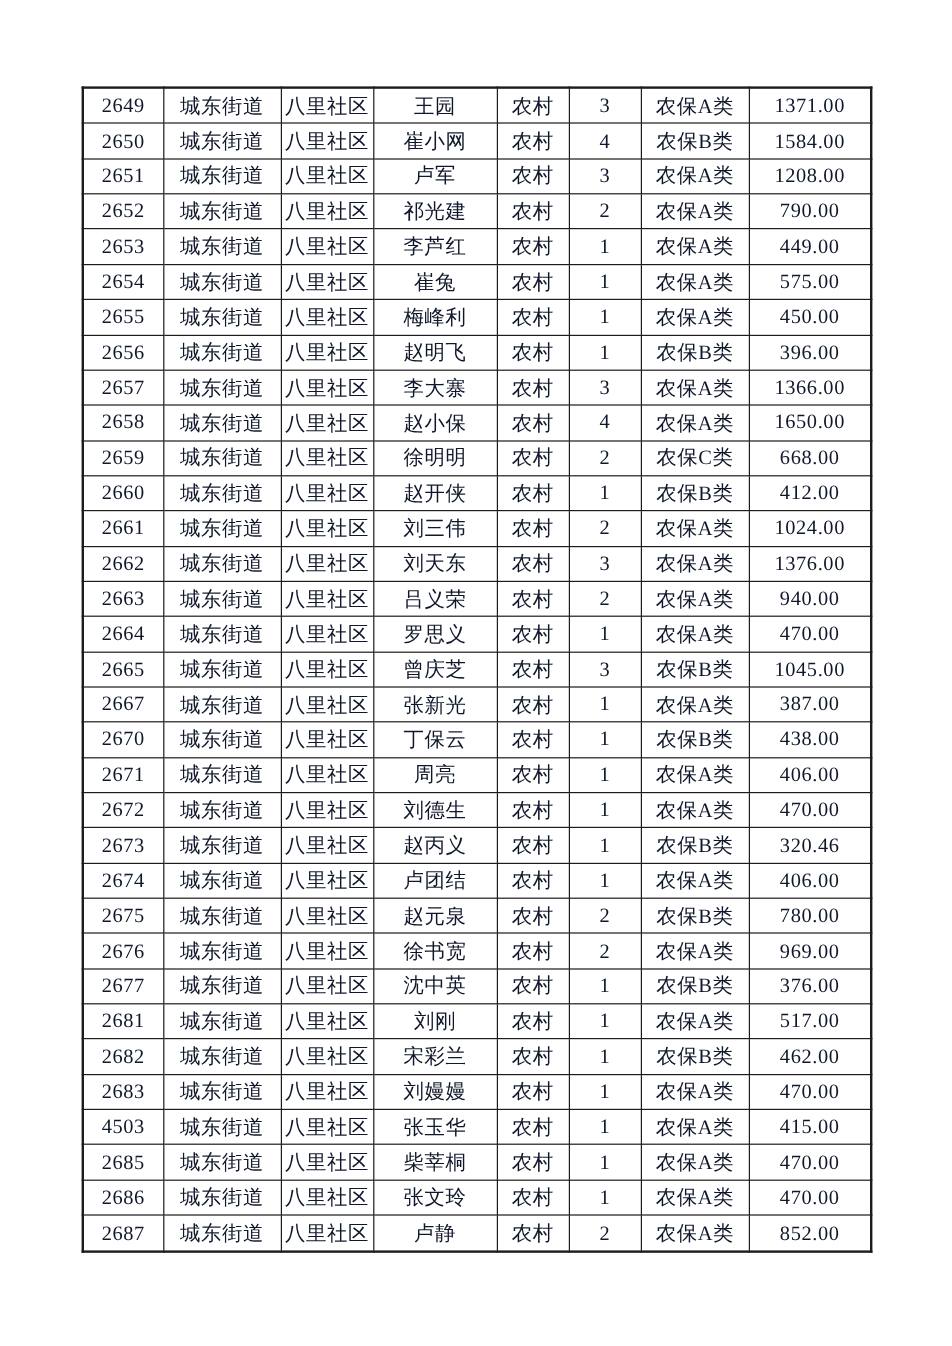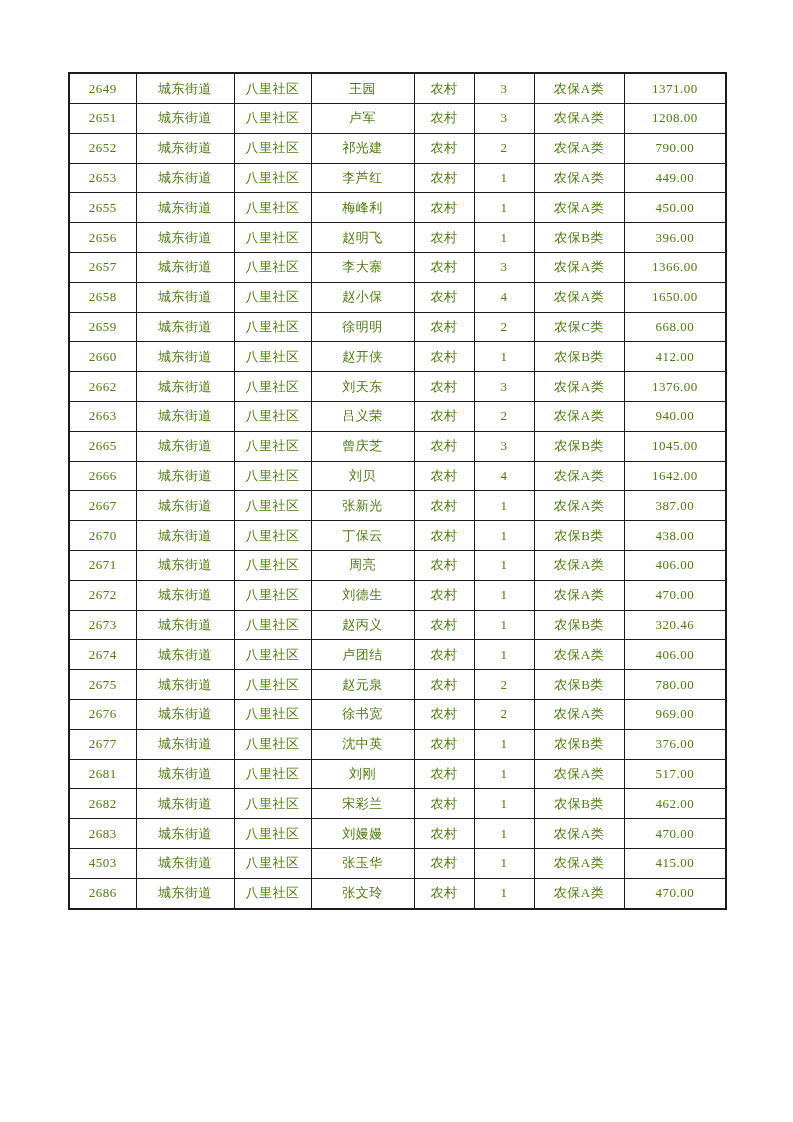--- a/index.html
+++ b/index.html
@@ -13,26 +13,26 @@
     height: 1122px;
     background: #ffffff;
     overflow: hidden;
     font-family: "Liberation Serif", "DejaVu Serif", serif;
   }
   table.roster {
     position: absolute;
     left: 68px;
     top: 72px;
     width: 657px;
-    height: 838px;
+    height: 972px;
     border-collapse: collapse;
     table-layout: fixed;
     border: 2px solid #1c1c1c;
-    font-size: 13px;
-    color: #4d7c0f;
+    font-size: 17px;
+    color: #0f172a;
   }
   table.roster td {
     border: 1px solid #1c1c1c;
     text-align: center;
     vertical-align: middle;
     padding: 0;
     overflow: hidden;
     white-space: nowrap;
     letter-spacing: 0.5px;
   }
@@ -57,20 +57,30 @@
           <td>2649</td>
           <td>城东街道</td>
           <td>八里社区</td>
           <td>王园</td>
           <td>农村</td>
           <td>3</td>
           <td>农保A类</td>
           <td>1371.00</td>
         </tr>
         <tr>
+          <td>2650</td>
+          <td>城东街道</td>
+          <td>八里社区</td>
+          <td>崔小网</td>
+          <td>农村</td>
+          <td>4</td>
+          <td>农保B类</td>
+          <td>1584.00</td>
+        </tr>
+        <tr>
           <td>2651</td>
           <td>城东街道</td>
           <td>八里社区</td>
           <td>卢军</td>
           <td>农村</td>
           <td>3</td>
           <td>农保A类</td>
           <td>1208.00</td>
         </tr>
         <tr>
@@ -85,20 +95,30 @@
         </tr>
         <tr>
           <td>2653</td>
           <td>城东街道</td>
           <td>八里社区</td>
           <td>李芦红</td>
           <td>农村</td>
           <td>1</td>
           <td>农保A类</td>
           <td>449.00</td>
+        </tr>
+        <tr>
+          <td>2654</td>
+          <td>城东街道</td>
+          <td>八里社区</td>
+          <td>崔兔</td>
+          <td>农村</td>
+          <td>1</td>
+          <td>农保A类</td>
+          <td>575.00</td>
         </tr>
         <tr>
           <td>2655</td>
           <td>城东街道</td>
           <td>八里社区</td>
           <td>梅峰利</td>
           <td>农村</td>
           <td>1</td>
           <td>农保A类</td>
           <td>450.00</td>
@@ -147,60 +167,70 @@
           <td>2660</td>
           <td>城东街道</td>
           <td>八里社区</td>
           <td>赵开侠</td>
           <td>农村</td>
           <td>1</td>
           <td>农保B类</td>
           <td>412.00</td>
         </tr>
         <tr>
+          <td>2661</td>
+          <td>城东街道</td>
+          <td>八里社区</td>
+          <td>刘三伟</td>
+          <td>农村</td>
+          <td>2</td>
+          <td>农保A类</td>
+          <td>1024.00</td>
+        </tr>
+        <tr>
           <td>2662</td>
           <td>城东街道</td>
           <td>八里社区</td>
           <td>刘天东</td>
           <td>农村</td>
           <td>3</td>
           <td>农保A类</td>
           <td>1376.00</td>
         </tr>
         <tr>
           <td>2663</td>
           <td>城东街道</td>
           <td>八里社区</td>
           <td>吕义荣</td>
           <td>农村</td>
           <td>2</td>
           <td>农保A类</td>
           <td>940.00</td>
         </tr>
         <tr>
+          <td>2664</td>
+          <td>城东街道</td>
+          <td>八里社区</td>
+          <td>罗思义</td>
+          <td>农村</td>
+          <td>1</td>
+          <td>农保A类</td>
+          <td>470.00</td>
+        </tr>
+        <tr>
           <td>2665</td>
           <td>城东街道</td>
           <td>八里社区</td>
           <td>曾庆芝</td>
           <td>农村</td>
           <td>3</td>
           <td>农保B类</td>
           <td>1045.00</td>
         </tr>
         <tr>
-          <td>2666</td>
-          <td>城东街道</td>
-          <td>八里社区</td>
-          <td>刘贝</td>
-          <td>农村</td>
-          <td>4</td>
-          <td>农保A类</td>
-          <td>1642.00</td>
-        </tr>
-        <tr>
           <td>2667</td>
           <td>城东街道</td>
           <td>八里社区</td>
           <td>张新光</td>
           <td>农村</td>
           <td>1</td>
           <td>农保A类</td>
           <td>387.00</td>
         </tr>
         <tr>
@@ -317,24 +347,44 @@
           <td>4503</td>
           <td>城东街道</td>
           <td>八里社区</td>
           <td>张玉华</td>
           <td>农村</td>
           <td>1</td>
           <td>农保A类</td>
           <td>415.00</td>
         </tr>
         <tr>
+          <td>2685</td>
+          <td>城东街道</td>
+          <td>八里社区</td>
+          <td>柴莘桐</td>
+          <td>农村</td>
+          <td>1</td>
+          <td>农保A类</td>
+          <td>470.00</td>
+        </tr>
+        <tr>
           <td>2686</td>
           <td>城东街道</td>
           <td>八里社区</td>
           <td>张文玲</td>
           <td>农村</td>
           <td>1</td>
           <td>农保A类</td>
           <td>470.00</td>
+        </tr>
+        <tr>
+          <td>2687</td>
+          <td>城东街道</td>
+          <td>八里社区</td>
+          <td>卢静</td>
+          <td>农村</td>
+          <td>2</td>
+          <td>农保A类</td>
+          <td>852.00</td>
         </tr>
       </tbody>
   </table>
 </div>
 
 </body></html>

